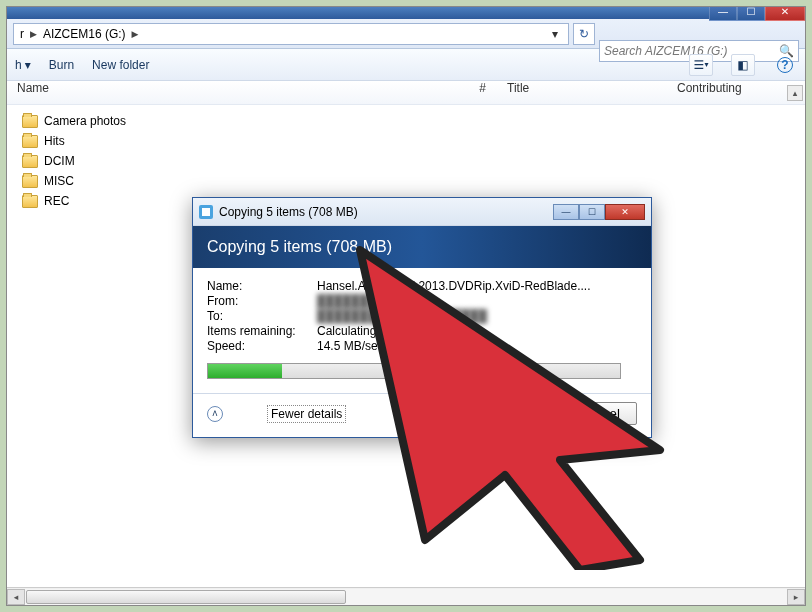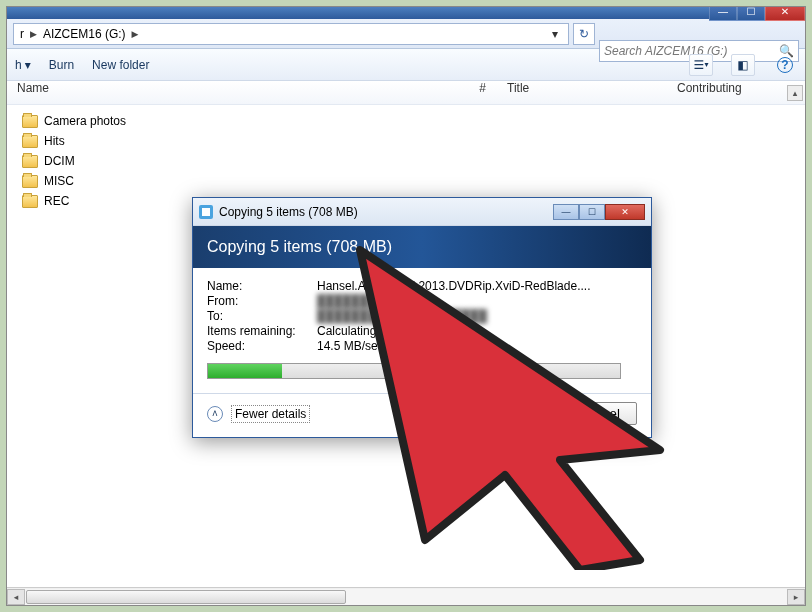--- a/index.html
+++ b/index.html
@@ -350,21 +350,21 @@
       <div class="kv">
           <div class="k">Speed:</div>
           <div class="v">14.5 MB/second</div>
         </div>
       <div class="progress">
         <div class="progress-fill" style="width: 18%;"></div>
       </div>
     </div>
     <div class="dlg-footer">
       <div class="chev-circle">˄</div>
-      <span style="text-decoration: underline dotted transparent; border:1px dotted #888; padding:1px 3px;">Fewer details</span>
+      <span style="text-decoration: underline dotted transparent; border:1px dotted #888; padding:1px 3px;margin-left:36px;">Fewer details</span>
       <button class="cancel-btn">
         <span>Cancel</span>
       </button>
     </div>
   </div>
 
 </div>
 
 <svg class="cursor-overlay" viewBox="0 0 400 330">
   <path d="M 30 10 L 330 210 L 230 220 L 310 320 L 250 330 L 175 235 L 95 300 Z" fill="#d9303a" stroke="#222" stroke-width="8" stroke-linejoin="round"></path>

